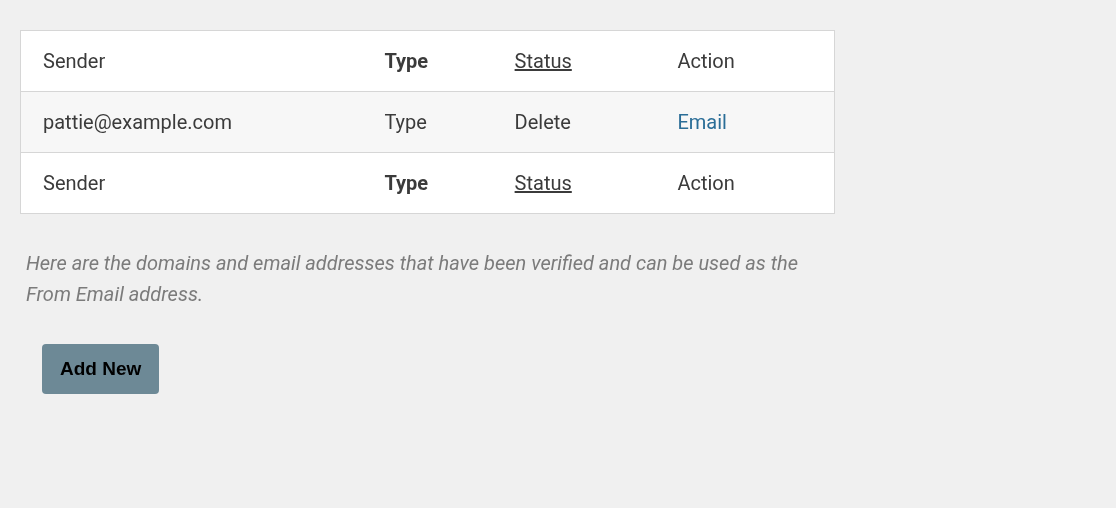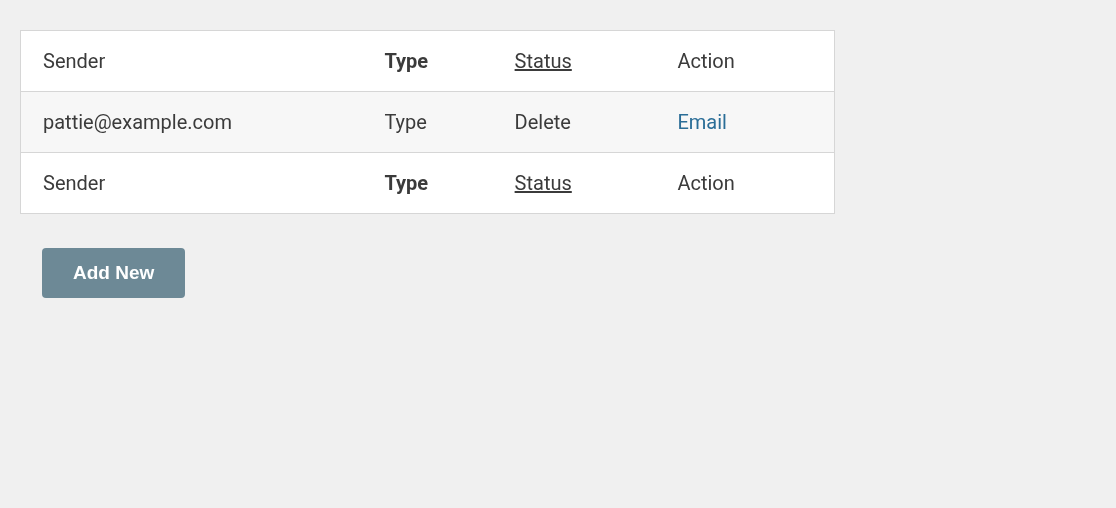--- a/index.html
+++ b/index.html
@@ -64,24 +64,24 @@
       font-style: italic;
       color: #7b7b7b;
       margin-top: 34px;
       line-height: 1.55;
       padding-left: 6px;
     }
     .add-btn {
       display: inline-block;
       margin-top: 34px;
       background: #6d8996;
-      color: #ffffff;
+      color: #000000;
       font-size: 19px;
       font-weight: 600;
-      padding: 14px 31px;
+      padding: 14px 18px;
       border: none;
       border-radius: 4px;
       cursor: pointer;
       margin-left: 22px;
     }
   </style>
 </head>
 <body>
 
 <div class="row">
@@ -108,16 +108,17 @@
       <tfoot>
         <tr>
           <th class="col-sender">Sender</th>
           <th class="col-type">Type</th>
           <th class="col-status">Status</th>
           <th class="col-action">Action</th>
         </tr>
       </tfoot>
     </table>
 
+    <p class="help-text">Here are the domains and email addresses that have been verified and can be used as the From Email address.</p>
 
     <button class="add-btn">Add New</button>
   </div>
 </div>
 
 </body></html>

